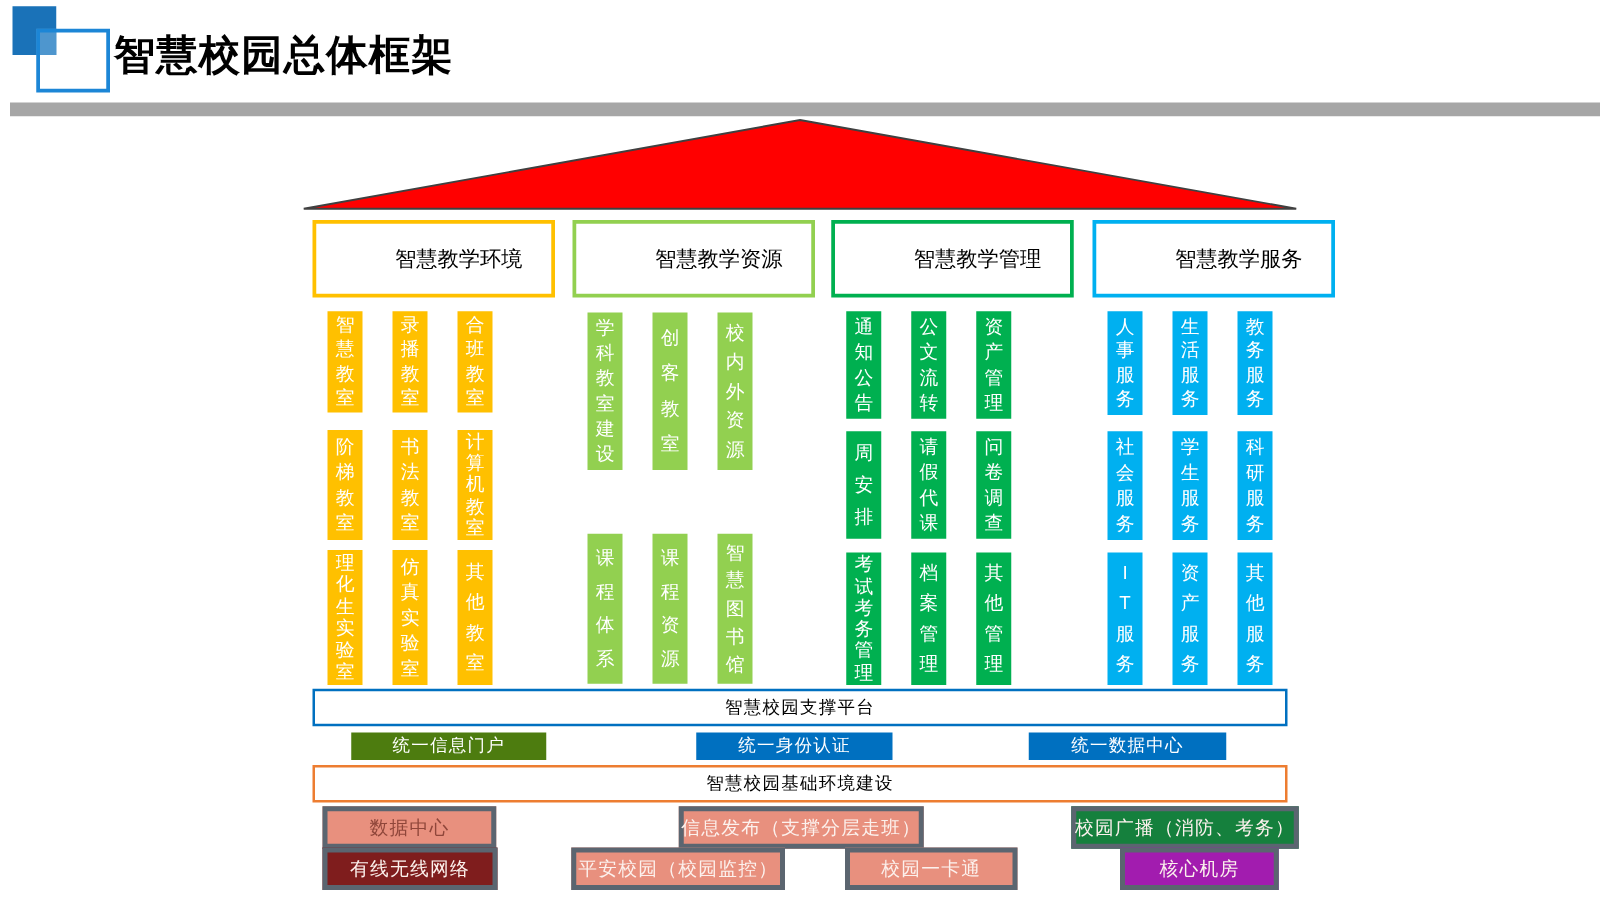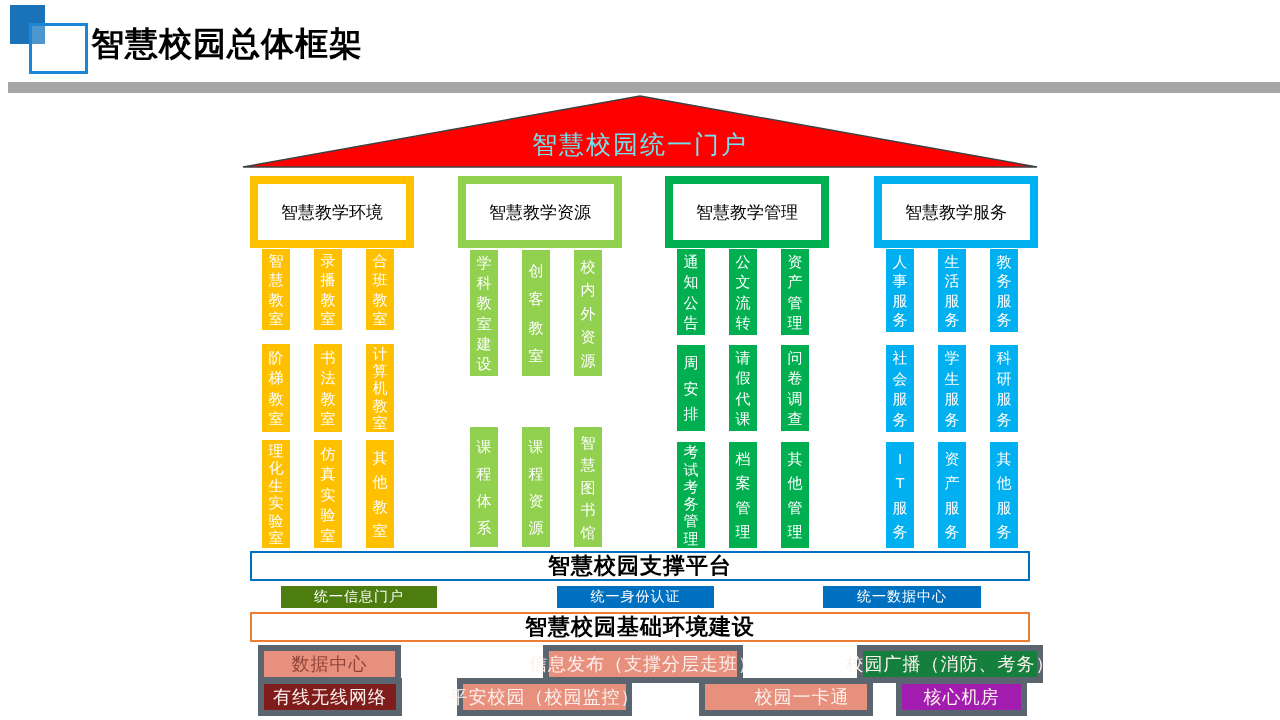--- a/index.html
+++ b/index.html
@@ -12,54 +12,53 @@
   #sq-overlap{left:29px;top:23px;width:16px;height:21px;background:#4e96ce;}
   #sq-white{left:29px;top:23px;width:53px;height:45px;border:3px solid #1c86d6;background:transparent;}
   #slide-title{position:absolute;left:91px;top:22px;font-size:33px;font-weight:800;color:#000;letter-spacing:1px;white-space:nowrap;}
   #divider-bar{position:absolute;left:8px;top:82px;width:1272px;height:11px;}
 
   
   #roof{position:absolute;left:240px;top:94px;width:800px;height:76px;}
   #roof-label{position:absolute;left:240px;top:128px;width:800px;text-align:center;font-size:25px;letter-spacing:2px;}
 
   
-  .sec-header{position:absolute;top:176px;width:148px;height:56px;background:#fff;border:8px solid #d946ef;
-              display:flex;align-items:center;justify-content:center;font-size:17px;color:#000;white-space:nowrap;}
+  .sec-header{position:absolute;top:176px;width:148px;height:56px;background:#fff;border:3px solid #d946ef;
+              display:flex;align-items:center;justify-content:center;font-size:17px;color:#000;white-space:nowrap;padding-left:40px;}
 
   
   .pillar{position:absolute;width:28px;display:flex;flex-direction:column;align-items:center;justify-content:space-evenly;
           color:#fff;font-size:15px;line-height:1;}
 
   
   .band{position:absolute;left:250px;width:776px;height:26px;background:#fff;border:2px solid #999;
-        display:flex;align-items:center;justify-content:center;font-size:22px;font-weight:700;color:#000;letter-spacing:1px;}
+        display:flex;align-items:center;justify-content:center;font-size:14px;font-weight:400;color:#000;letter-spacing:1px;}
   #platform-band{top:551px;}
   #infra-band{top:612px;}
 
   .blue-btn{position:absolute;top:586px;height:22px;display:flex;align-items:center;justify-content:center;
             color:#fff;font-size:14px;letter-spacing:1px;}
 
-  .infra-box{position:absolute;height:26px;border:6px solid #0c4a6e;display:flex;align-items:center;justify-content:center;
-             font-size:18px;letter-spacing:1px;white-space:nowrap;font-family:Liberation Serif, serif;}
+  .infra-box{position:absolute;height:26px;border:4px solid #0c4a6e;display:flex;align-items:center;justify-content:center;
+             font-size:15px;letter-spacing:1px;white-space:nowrap;font-family:Liberation Serif, serif;}
 </style>
 </head>
 <body>
 
 <div id="stage">
 
   <div class="sq" id="sq-blue" style="background: rgb(26, 114, 184);"></div>
   <div class="sq" id="sq-overlap"></div>
   <div class="sq" id="sq-white"></div>
   <div id="slide-title">智慧校园总体框架</div>
   <div id="divider-bar" style="background: rgb(166, 166, 166);"></div>
 
   <svg id="roof" viewBox="0 0 800 76">
     <polygon id="roof-poly" points="400,2 797,73 3,73" stroke-width="1.5" fill="#ff0000" stroke="#404040"></polygon>
   </svg>
-  <div id="roof-label" style="color: rgb(111, 228, 240);">智慧校园统一门户</div>
 
   <div class="sec-header" style="left: 250px; border-color: rgb(255, 192, 0);">智慧教学环境</div>
   <div class="sec-header" style="left: 458px; border-color: rgb(146, 208, 80);">智慧教学资源</div>
   <div class="sec-header" style="left: 665px; border-color: rgb(0, 176, 80);">智慧教学管理</div>
   <div class="sec-header" style="left: 874px; border-color: rgb(0, 176, 240);">智慧教学服务</div>
 
   <div class="band" id="platform-band" style="border-color: rgb(0, 112, 192);">智慧校园支撑平台</div>
 
   <div class="band" id="infra-band" style="border-color: rgb(237, 125, 49);">智慧校园基础环境建设</div>
 
@@ -271,15 +270,15 @@
       <span>务</span>
     </div>
     <div class="blue-btn" style="left: 281px; width: 156px; background: #4d7c0f; color: rgb(255, 255, 255);">统一信息门户</div>
     <div class="blue-btn" style="left: 557px; width: 157px; background: rgb(0, 112, 192); color: #ffffff;">统一身份认证</div>
     <div class="blue-btn" style="left: 823px; width: 158px; background: rgb(0, 112, 192); color: rgb(255, 255, 255);">统一数据中心</div>
     <div class="infra-box" style="left: 258px; width: 131px; top: 645px; background: rgb(232, 144, 126); border-color: rgb(91, 101, 112); color: rgb(143, 70, 58);">数据中心</div>
     <div class="infra-box" style="left: 543px; width: 188px; top: 645px; background: rgb(232, 144, 126); border-color: rgb(91, 101, 112); color: rgb(252, 241, 237);">信息发布（支撑分层走班）</div>
     <div class="infra-box" style="left: 857px; width: 174px; top: 645px; background: #15803d; border-color: rgb(91, 101, 112); color: rgb(252, 241, 237);">校园广播（消防、考务）</div>
     <div class="infra-box" style="left: 258px; width: 132px; top: 678px; background: #7f1d1d; border-color: rgb(91, 101, 112); color: rgb(252, 241, 237);">有线无线网络</div>
     <div class="infra-box" style="left: 457px; width: 163px; top: 678px; background: rgb(232, 144, 126); border-color: rgb(91, 101, 112); color: rgb(252, 241, 237);">平安校园（校园监控）</div>
-    <div class="infra-box" style="left: 699px; width: 130px; top: 678px; background: rgb(232, 144, 126); border-color: rgb(91, 101, 112); color: rgb(252, 241, 237); padding-left: 32px;">校园一卡通</div>
+    <div class="infra-box" style="left: 676px; width: 130px; top: 678px; background: rgb(232, 144, 126); border-color: rgb(91, 101, 112); color: rgb(252, 241, 237);">校园一卡通</div>
     <div class="infra-box" style="left: 896px; width: 119px; top: 678px; background: #a21caf; border-color: rgb(91, 101, 112); color: rgb(252, 241, 237);">核心机房</div>
   </div>
 
 </body></html>

